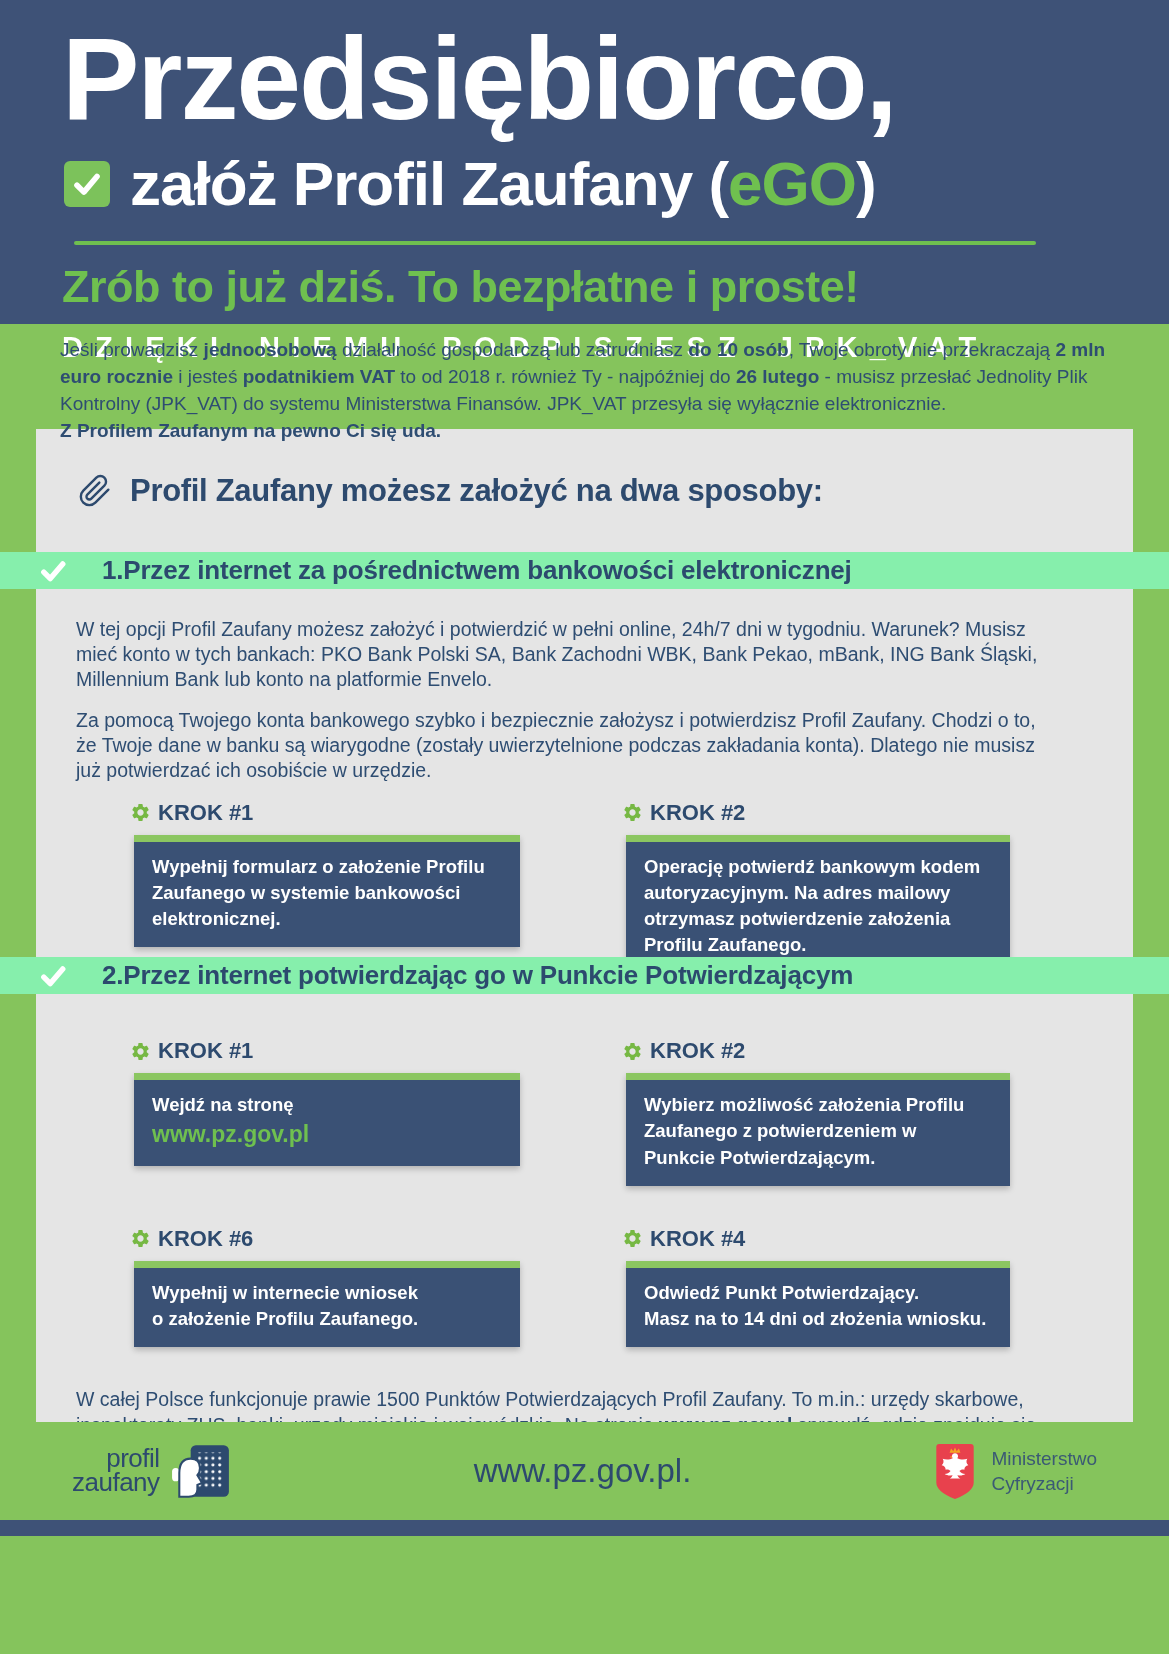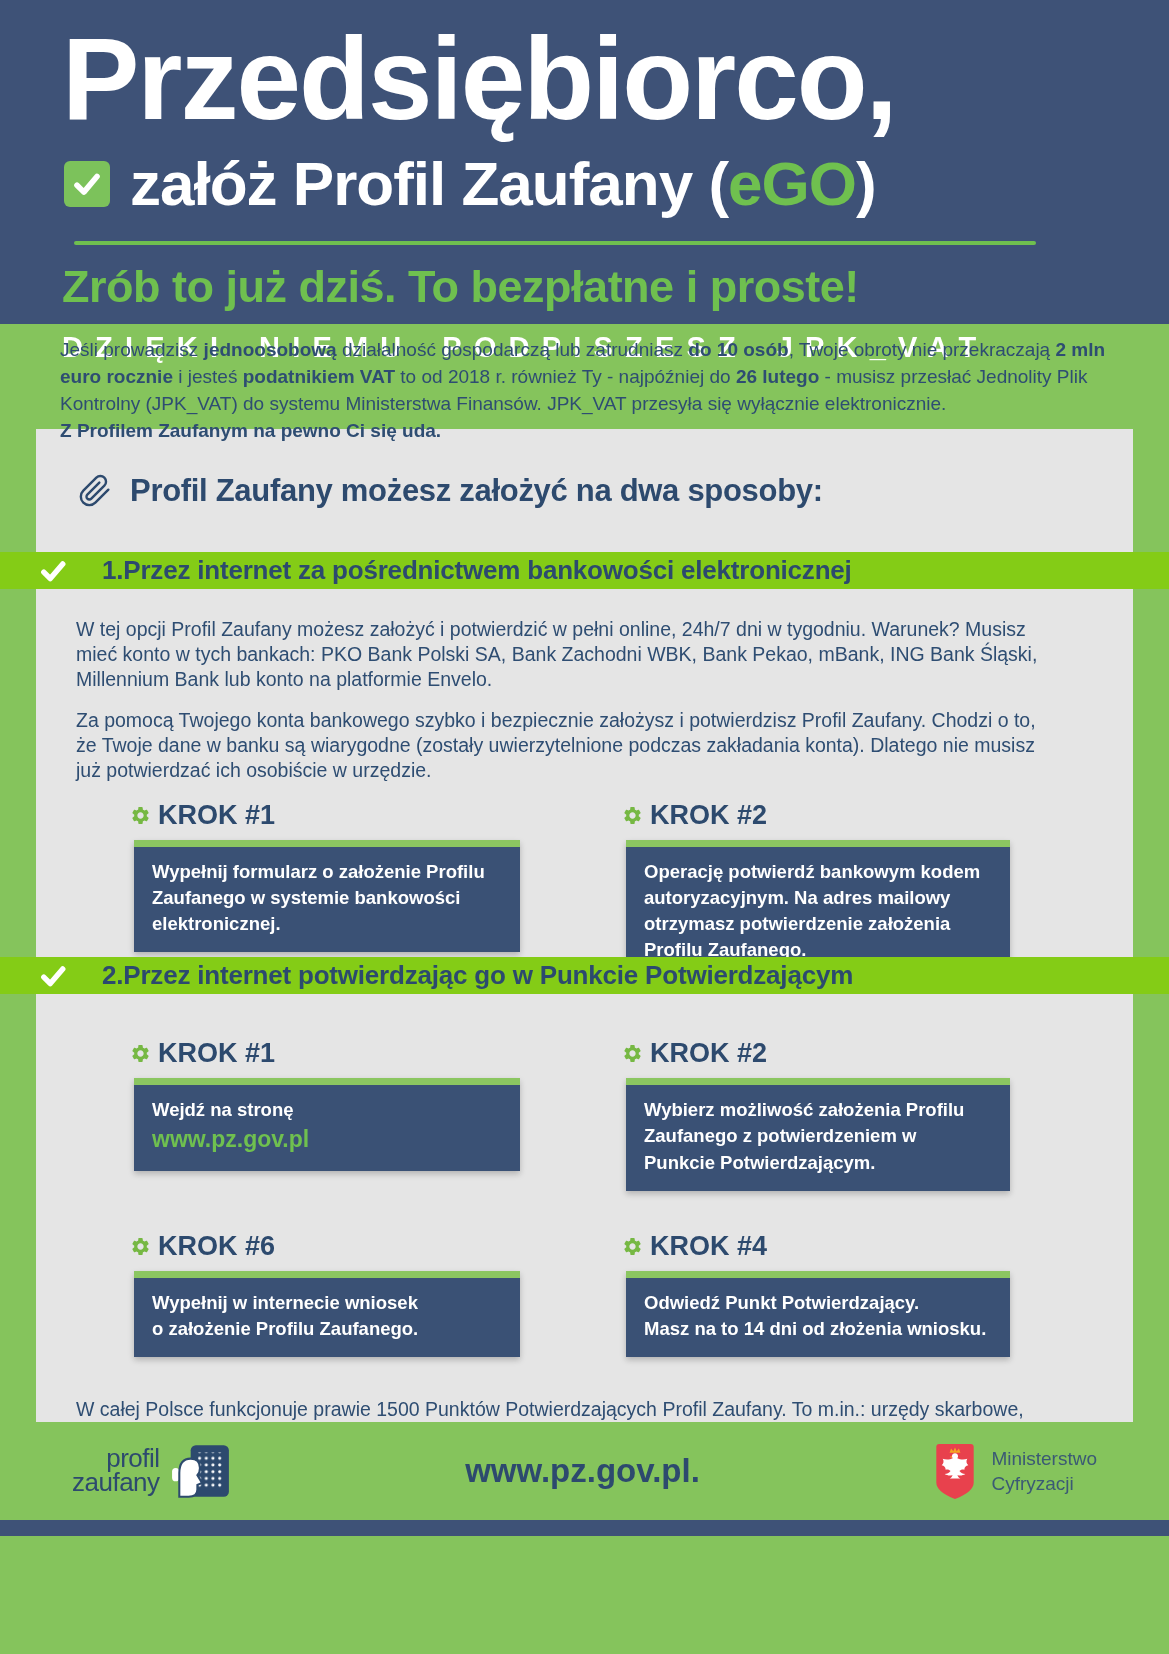--- a/index.html
+++ b/index.html
@@ -22,41 +22,41 @@
   .tagline{color:#6fc04f;font-size:45px;font-weight:bold;margin-top:16px;letter-spacing:-0.5px;}
   .jpk{color:#fff;font-size:29px;font-weight:bold;margin-top:18px;letter-spacing:0.42em;word-spacing:0.30em;}
   
   .intro{height:105px;box-sizing:border-box;padding:13px 58px 0 60px;color:#2e4d72;font-size:19px;line-height:1.42;}
   .intro b{color:#2e4d72;}
   
   .card{margin:0 36px;background:#e5e5e5;box-sizing:border-box;overflow:hidden;}
   .ways-card{height:123px;display:flex;align-items:center;padding-left:42px;gap:18px;}
   .ways-card h2{margin:0;color:#2d4a6e;font-size:31px;font-weight:bold;letter-spacing:-0.3px;}
   .paperclip{width:34px;height:34px;flex:0 0 auto;}
-  .band{height:37px;display:flex;align-items:center;background:#84cc16;}
+  .band{height:37px;display:flex;align-items:center;background:#86efac;}
   .band svg{width:34px;height:26px;margin-left:36px;flex:0 0 auto;}
   .band .band-title{margin-left:32px;color:#2c4a6e;font-size:26px;font-weight:bold;letter-spacing:-0.2px;white-space:nowrap;}
   .card1{height:368px;padding-top:28px;}
   .card1 p{margin:0 90px 17px 40px;color:#2e4d72;font-size:19.5px;line-height:1.27;}
   .card2{height:428px;padding-top:44px;}
   
   .steps{display:grid;grid-template-columns:386px 384px;column-gap:106px;row-gap:40px;margin-left:98px;}
-  .step-label{display:flex;align-items:center;gap:7px;margin:0 0 9px -4px;color:#2d4a6e;font-size:27px;font-weight:bold;}
+  .step-label{display:flex;align-items:center;gap:7px;margin:0 0 9px -4px;color:#2d4a6e;font-size:22px;font-weight:bold;}
   .step-label svg{width:21px;height:21px;flex:0 0 auto;}
   .step-box{box-shadow:0 3px 6px rgba(0,0,0,0.22);}
   .step-bar{height:7px;background:#8bc661;}
   .step-body{background:#3a5175;color:#fff;font-size:18.5px;font-weight:bold;line-height:1.42;padding:12px 18px 15px;min-height:52px;}
   .step-body .url{color:#6fc04f;font-size:23px;}
   .closing{margin:40px 48px 0 40px;color:#2e4d72;font-size:19.5px;line-height:1.32;}
   
   .footer{height:98px;display:flex;align-items:center;padding:0 72px;box-sizing:border-box;position:relative;}
   .logo{display:flex;align-items:center;gap:10px;}
   .logo-text{text-align:right;color:#2d4a6e;font-size:26px;line-height:0.92;letter-spacing:-0.5px;}
   .logo-icon{width:62px;height:58px;}
-  .site{position:absolute;left:0;right:4px;text-align:center;color:#2d4a6e;font-size:33px;font-weight:bold;pointer-events:none;}
+  .site{position:absolute;left:0;right:4px;text-align:center;color:#2d4a6e;font-size:33px;font-weight:normal;pointer-events:none;}
   .ministry{display:flex;align-items:center;gap:14px;margin-left:auto;}
   .eagle{width:44px;height:61px;}
   .ministry-text{color:#3b5a74;font-size:19px;line-height:1.32;}
   .strip{height:16px;background:#3e5277;}
   .hidden-defs{position:absolute;width:0;height:0;overflow:hidden;}
 </style>
 </head>
 <body>
 
 <svg class="hidden-defs" aria-hidden="true">

